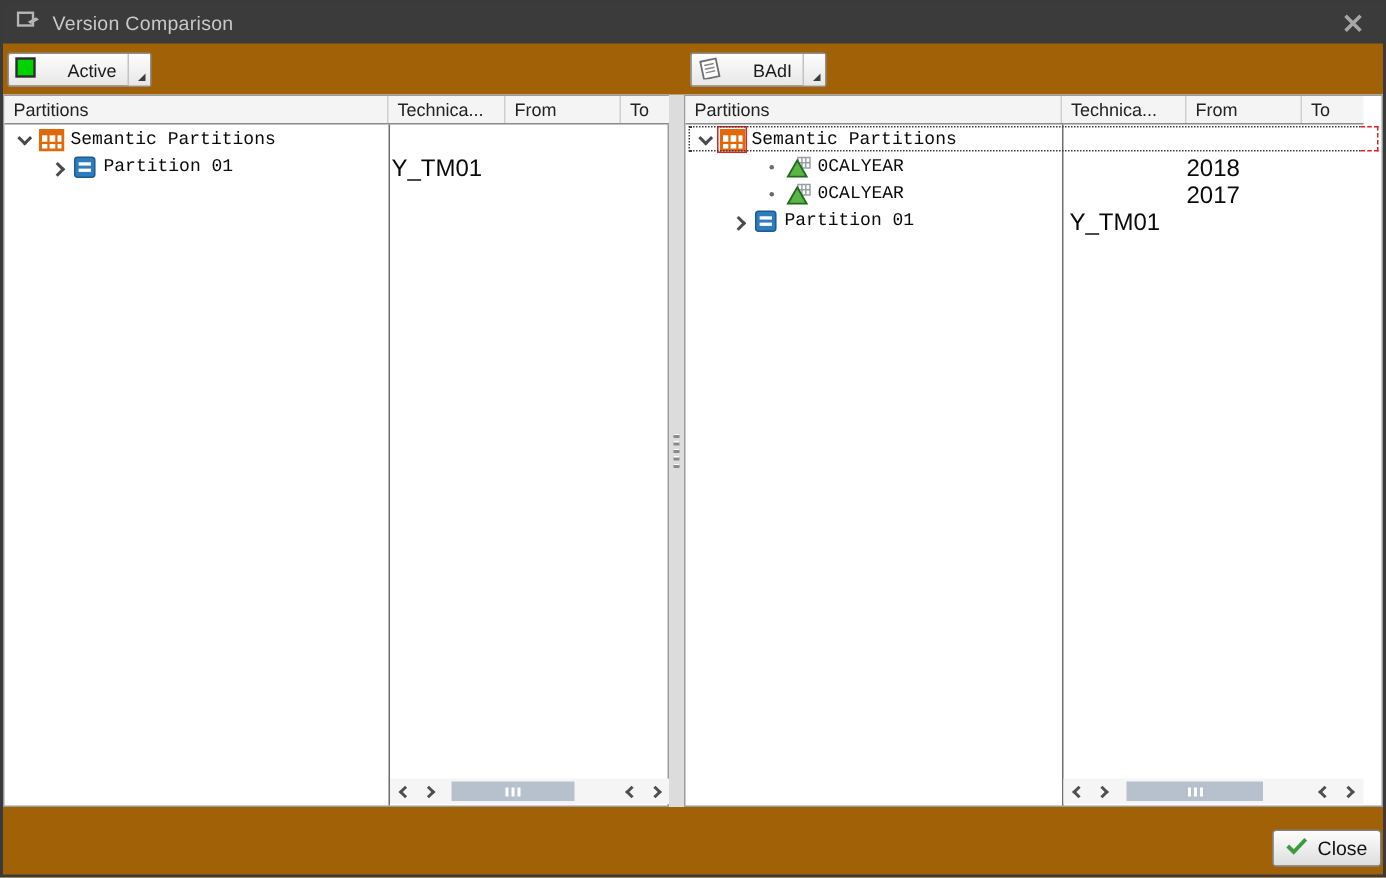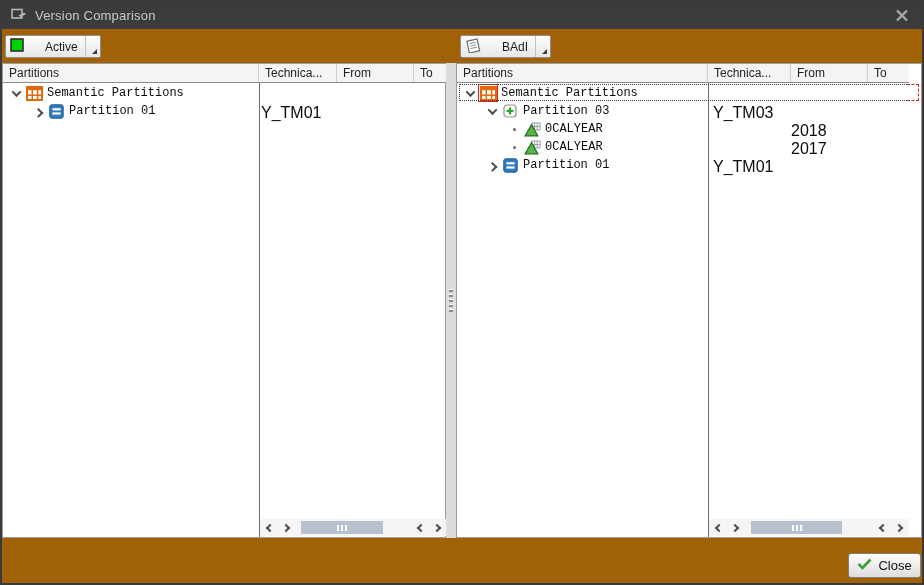--- a/index.html
+++ b/index.html
@@ -220,34 +220,20 @@
       <rect x="1" y="1" width="15" height="3.2" fill="#e2690a"></rect>
       <line x1="6.3" y1="1" x2="6.3" y2="14" stroke="#e2690a" stroke-width="1.5"></line>
       <line x1="11.6" y1="1" x2="11.6" y2="14" stroke="#e2690a" stroke-width="1.5"></line>
       <line x1="1" y1="9.2" x2="16" y2="9.2" stroke="#e2690a" stroke-width="1.5"></line>
             </svg>
           </span>
           <span class="lbl">Semantic Partitions</span>
           <span class="sel-overlay"></span>
           <span class="sel-red"></span>
         </div>
-        <div class="trow" style="padding-left: 28px;">
-          <span class="expander">
-            <i class="chev down"></i>
-          </span>
-          <span class="nicon">
-            <svg width="14" height="14" viewBox="0 0 14 14">
-      <rect x="1" y="1" width="12" height="12" rx="3" fill="#fdfdfd" stroke="#8f8f8f" stroke-width="1.2"></rect>
-      <line x1="7" y1="3.5" x2="7" y2="10.5" stroke="#2fa52f" stroke-width="2.2"></line>
-      <line x1="3.5" y1="7" x2="10.5" y2="7" stroke="#2fa52f" stroke-width="2.2"></line>
-            </svg>
-          </span>
-          <span class="lbl">Partition 03</span>
-          <span class="val tech">Y_TM03</span>
-        </div>
         <div class="trow" style="padding-left: 50px;">
           <span class="expander">
             <i class="leafdot"></i>
           </span>
           <span class="nicon">
             <svg width="17" height="15" viewBox="0 0 17 15">
       <rect x="8" y="1" width="8" height="7" fill="#fff" stroke="#9aa0a6" stroke-width="1"></rect>
       <line x1="10.6" y1="1" x2="10.6" y2="8" stroke="#9aa0a6" stroke-width="1"></line>
       <line x1="13.2" y1="1" x2="13.2" y2="8" stroke="#9aa0a6" stroke-width="1"></line>
       <line x1="8" y1="4.5" x2="16" y2="4.5" stroke="#9aa0a6" stroke-width="1"></line>

